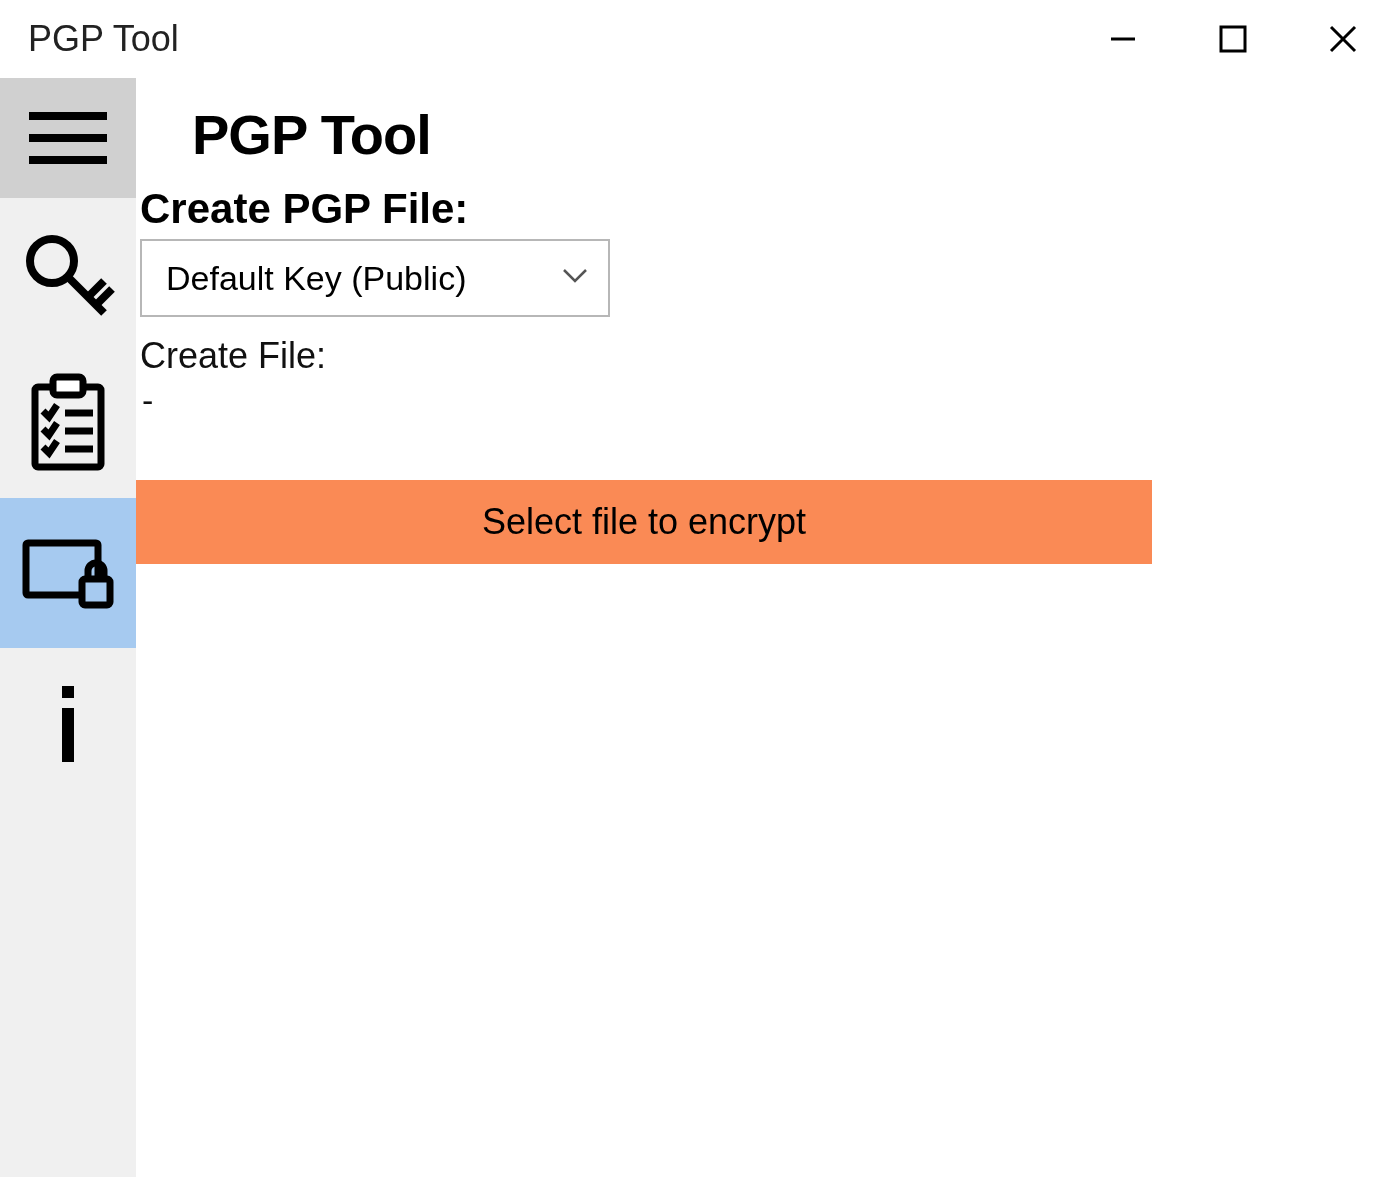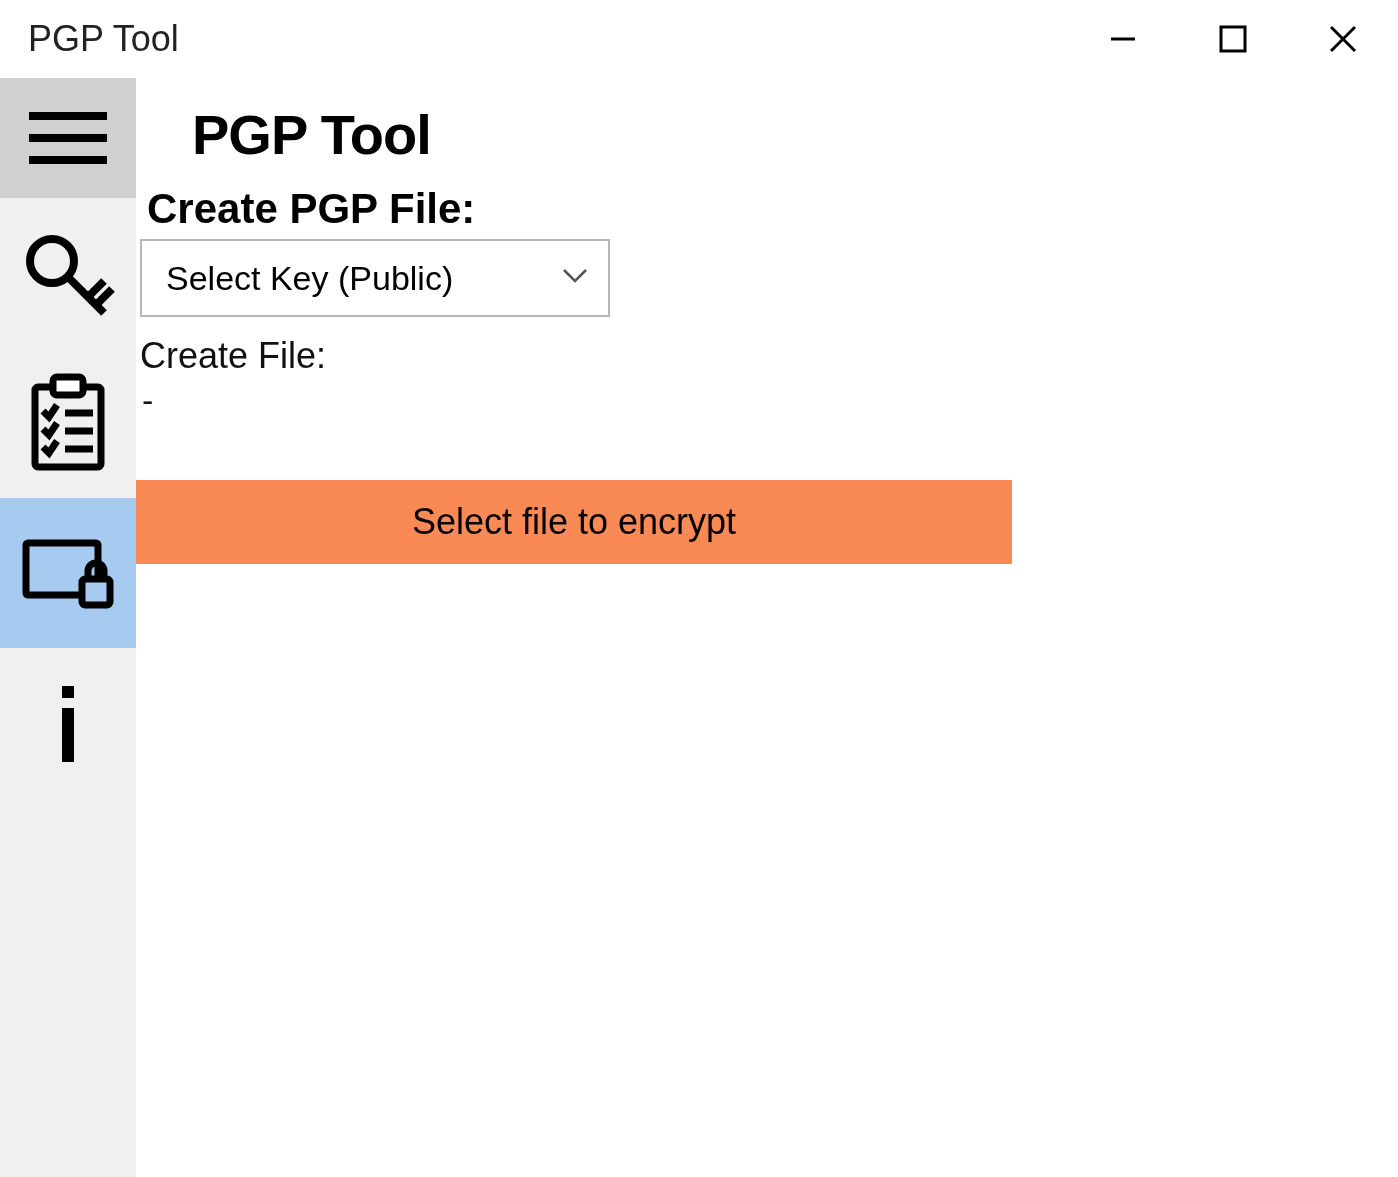--- a/index.html
+++ b/index.html
@@ -111,21 +111,21 @@
   .app-heading {
     font-size: 56px;
     font-weight: 900;
     margin: 24px 0 18px 56px;
     letter-spacing: -1px;
   }
   .section-heading {
     font-size: 42px;
     font-weight: 800;
     margin: 0 0 4px 0;
-    padding-left: 11px;
+    padding-left: 4px;
   }
   .label {
     font-size: 36px;
     font-weight: 400;
     color: #111;
     margin: 0 0 14px 0;
     padding-left: 4px;
   }
   .output-value {
     font-size: 34px;
@@ -145,21 +145,21 @@
     align-items: center;
     justify-content: space-between;
     padding: 0 18px 0 24px;
     margin: 6px 0 18px 4px;
     font-size: 34px;
   }
   .select .chevron svg { stroke: #555; }
 
   
   .action-button {
-    width: 876px;
+    width: 1016px;
     height: 84px;
     background: #fa8a55;
     color: #000;
     font-size: 36px;
     display: flex;
     align-items: center;
     justify-content: center;
     margin-top: 60px;
     margin-left: 0;
     border: none;
@@ -250,21 +250,21 @@
   </div>
 
   <div class="main">
 
     <div class="app-heading">PGP Tool</div>
 
     <div class="section-heading">Create PGP File:</div>
 
 
     <div class="select">
-      <span>Select Key (Public)</span>
+      <span>Default Key (Public)</span>
       <span class="chevron">
         <svg width="30" height="30" viewBox="0 0 30 30" fill="none" stroke-width="2.5">
           <polyline points="4,10 15,21 26,10"></polyline>
         </svg>
       </span>
     </div>
 
     <div class="label">Create File:</div>
     <div class="output-value">-</div>
 

